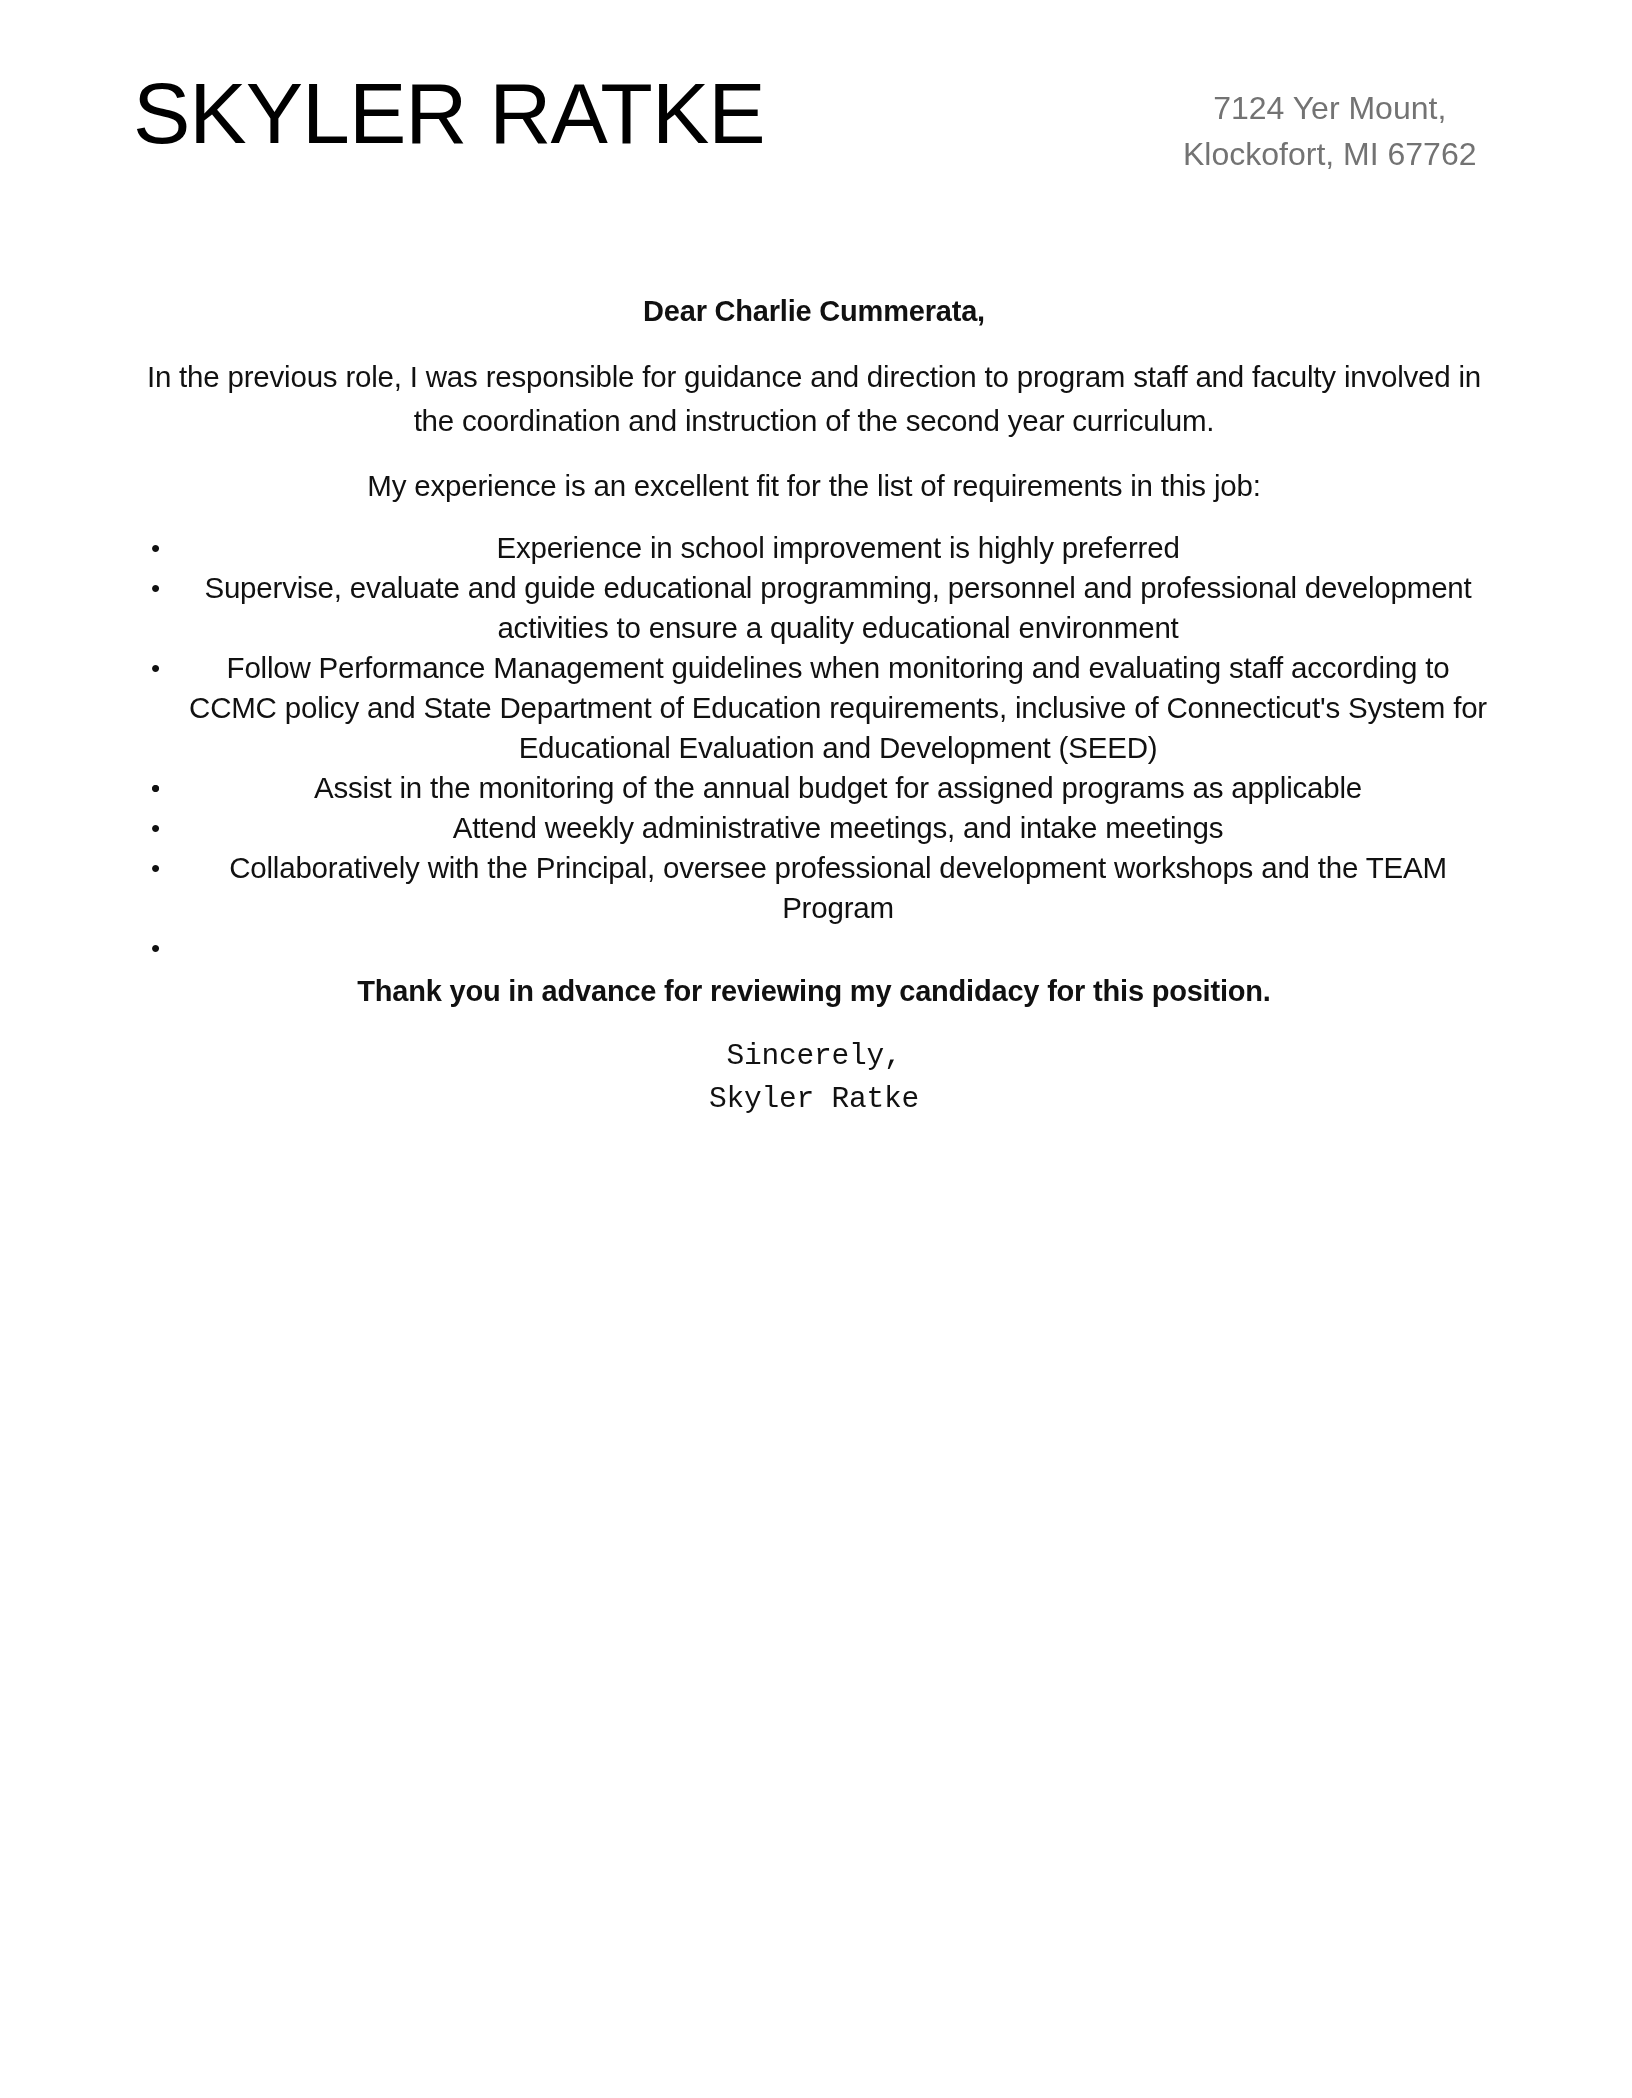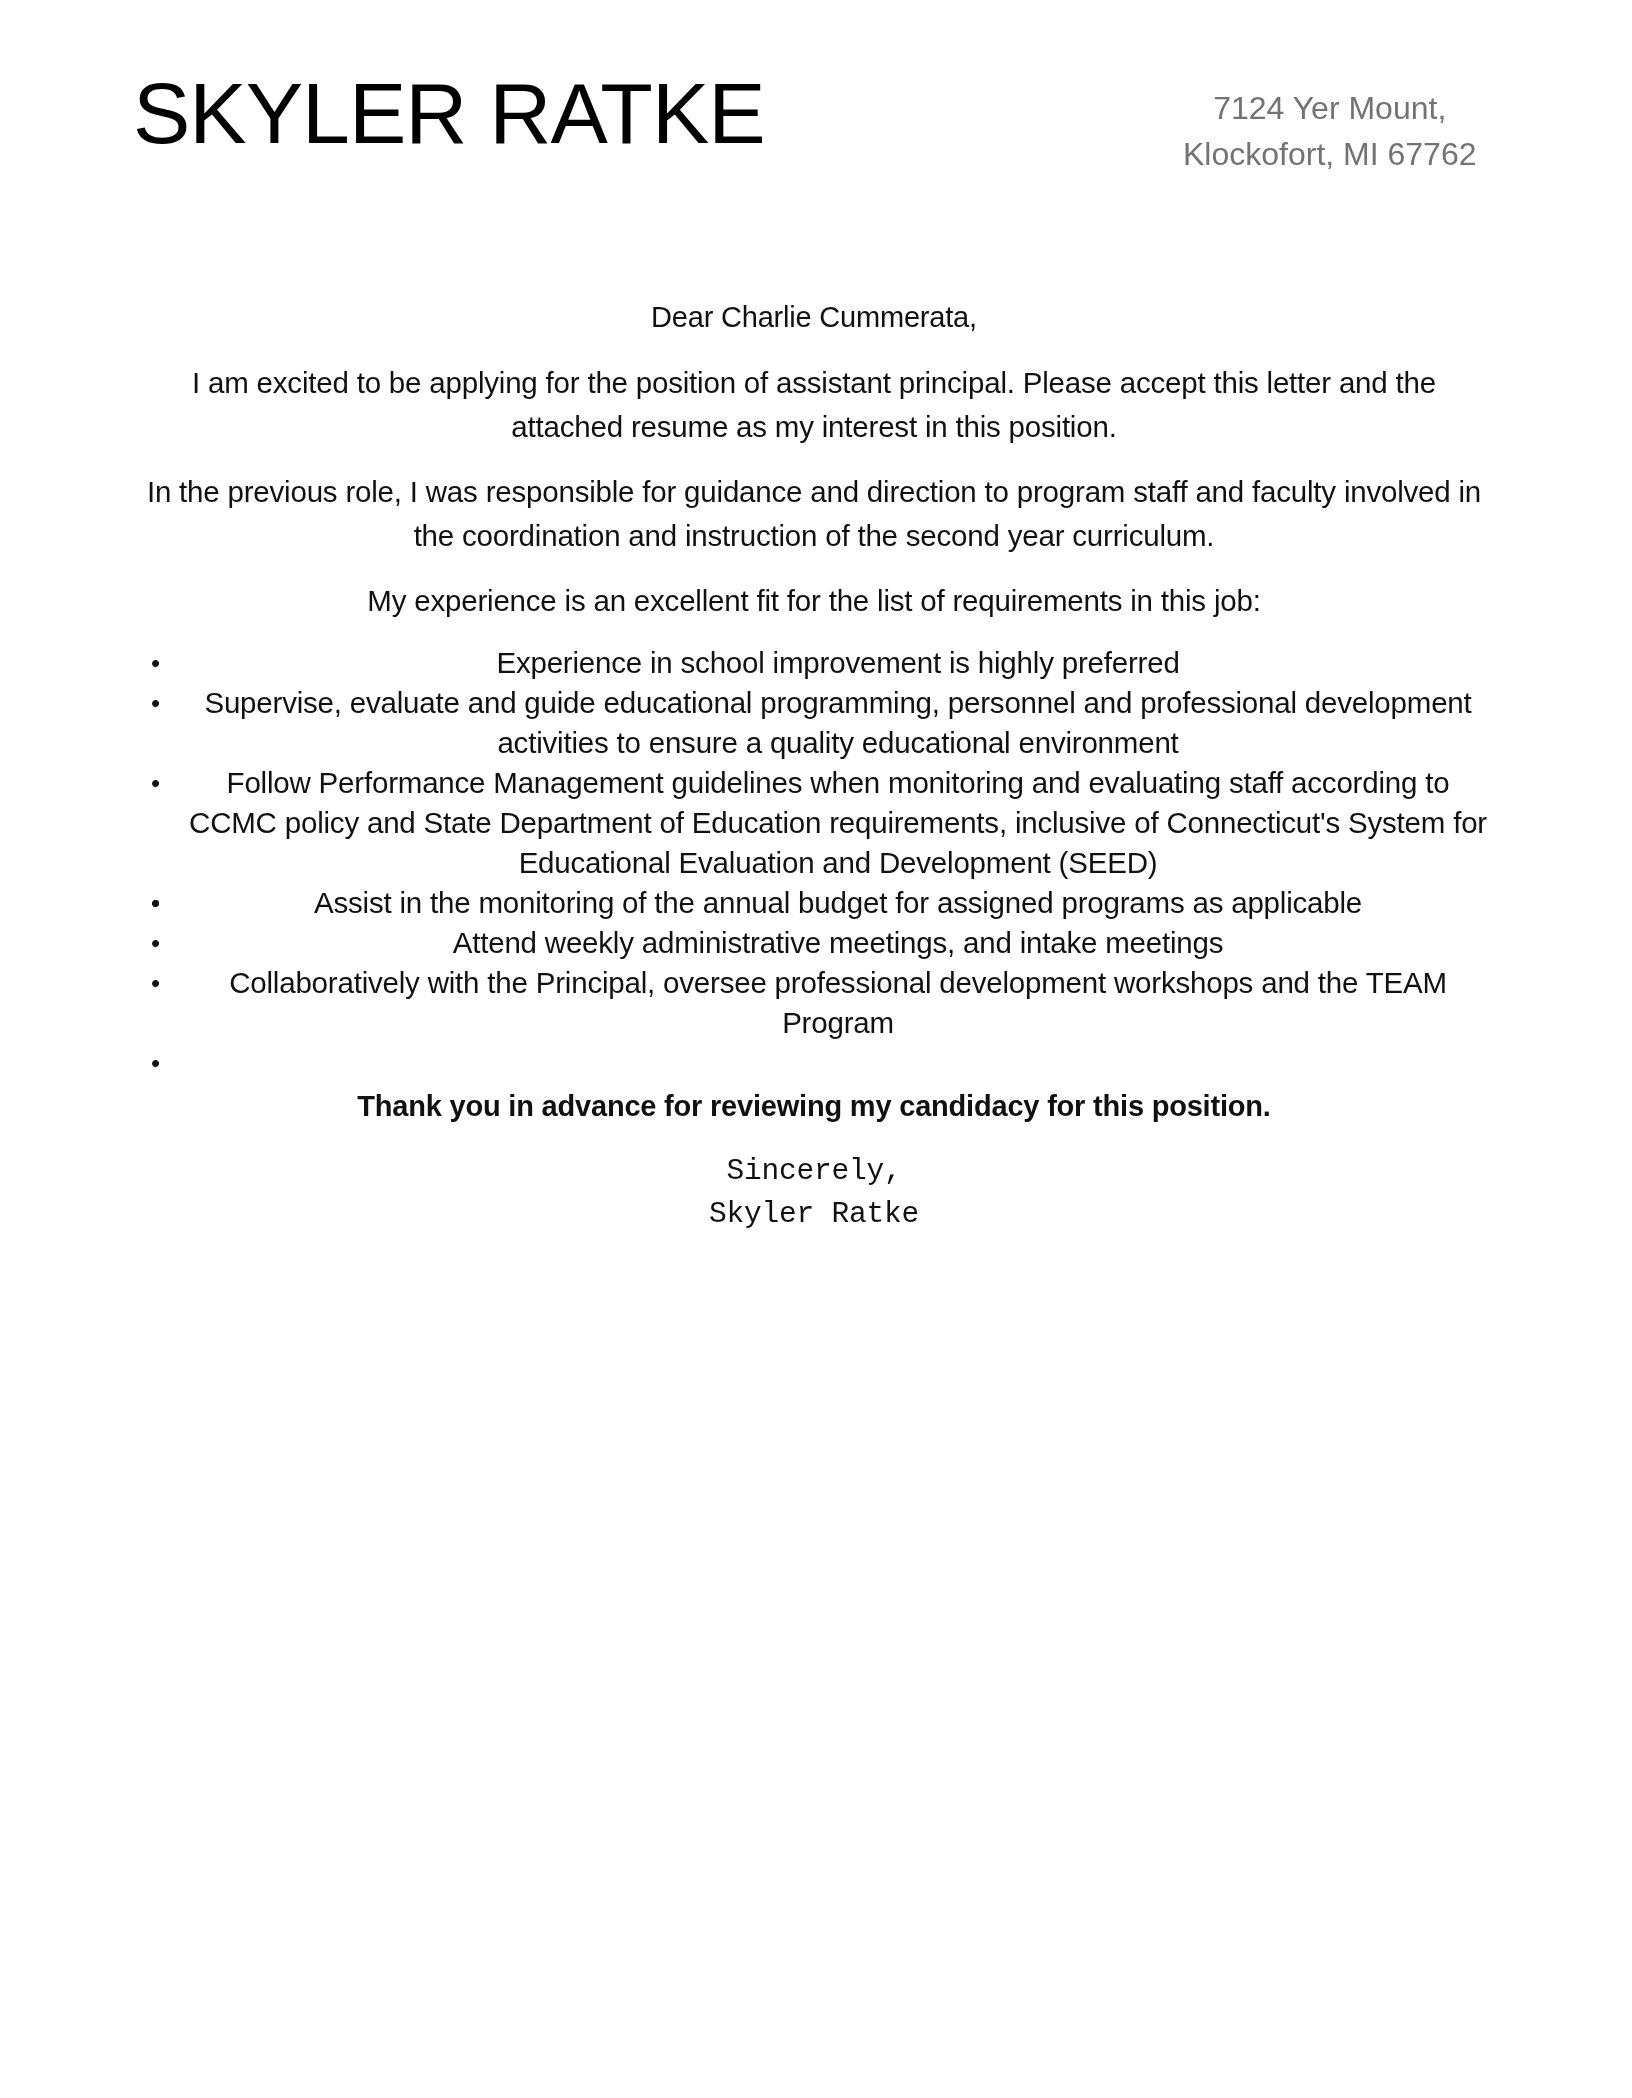--- a/index.html
+++ b/index.html
@@ -40,23 +40,23 @@
     .address {
       position: absolute;
       left: 1050px;
       top: 85px;
       font-size: 32px;
       line-height: 46px;
       color: #737373;
     }
     .address div { white-space: nowrap; }
     .salutation {
-      margin: 6px;
+      margin: 0;
       font-size: 29px;
-      font-weight: normal;
+      font-weight: bold;
       line-height: 43px;
       letter-spacing: -0.2px;
     }
     p.body-para {
       margin: 22px 0 0 0;
       font-size: 29.5px;
       line-height: 43.5px;
       letter-spacing: -0.2px;
     }
     ul.req-list {
@@ -99,21 +99,20 @@
     <h1 class="name">SKYLER RATKE</h1>
     <div class="address">
       <div>7124 Yer Mount,</div>
       <div>Klockofort, MI 67762</div>
     </div>
   </div>
 
   <div class="letter-body">
     <p class="salutation">Dear Charlie Cummerata,</p>
 
-    <p class="body-para">I am excited to be applying for the position of assistant principal. Please accept this letter and the attached resume as my interest in this position.</p>
     <p class="body-para">In the previous role, I was responsible for guidance and direction to program staff and faculty involved in the coordination and instruction of the second year curriculum.</p>
     <p class="body-para">My experience is an excellent fit for the list of requirements in this job:</p>
 
     <ul class="req-list">
       <li><span class="bullet">•</span><span>Experience in school improvement is highly preferred</span></li>
       <li><span class="bullet">•</span><span>Supervise, evaluate and guide educational programming, personnel and professional development activities to ensure a quality educational environment</span></li>
       <li><span class="bullet">•</span><span>Follow Performance Management guidelines when monitoring and evaluating staff according to CCMC policy and State Department of Education requirements, inclusive of Connecticut's System for Educational Evaluation and Development (SEED)</span></li>
       <li><span class="bullet">•</span></li>
       <li><span class="bullet">•</span><span>Assist in the monitoring of the annual budget for assigned programs as applicable</span></li>
       <li><span class="bullet">•</span><span>Attend weekly administrative meetings, and intake meetings</span></li>

